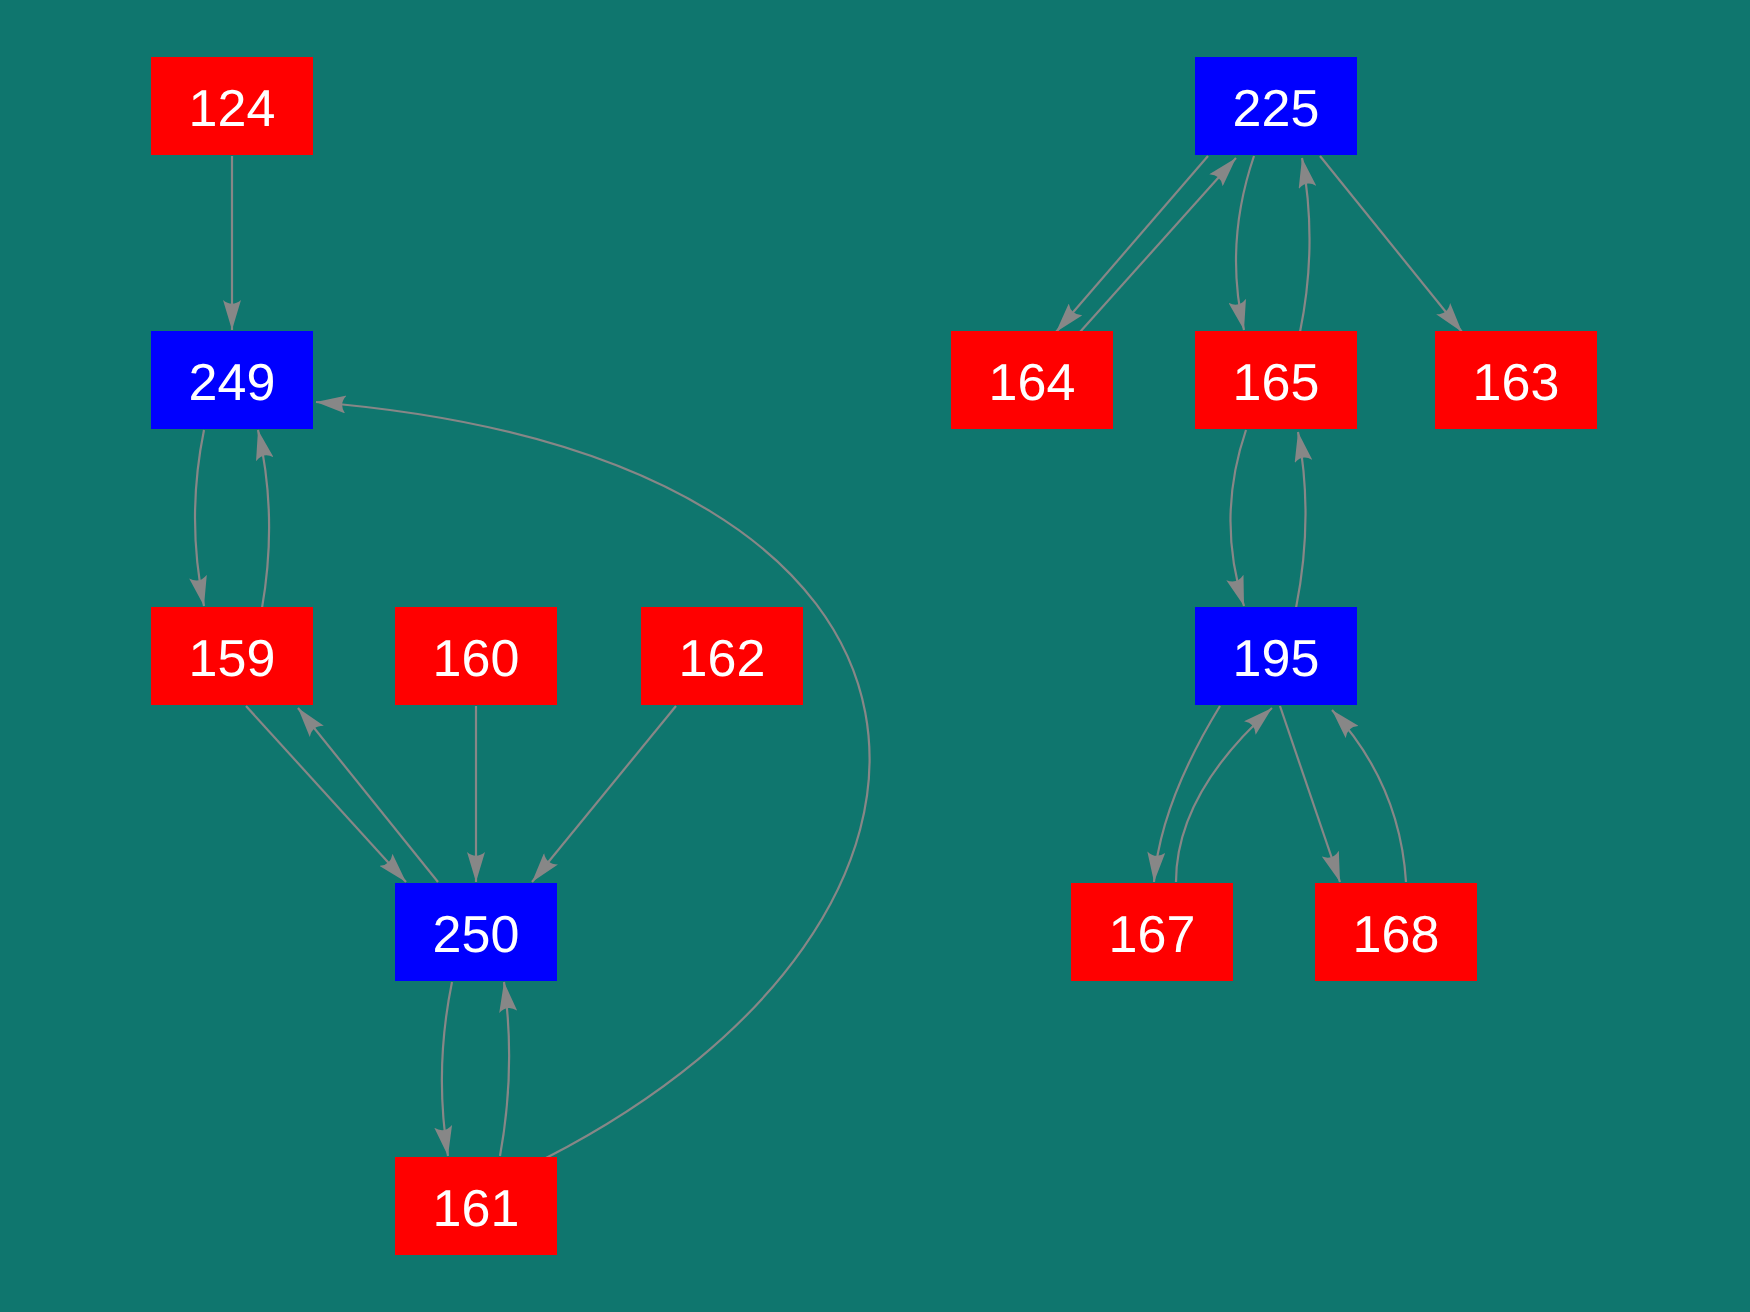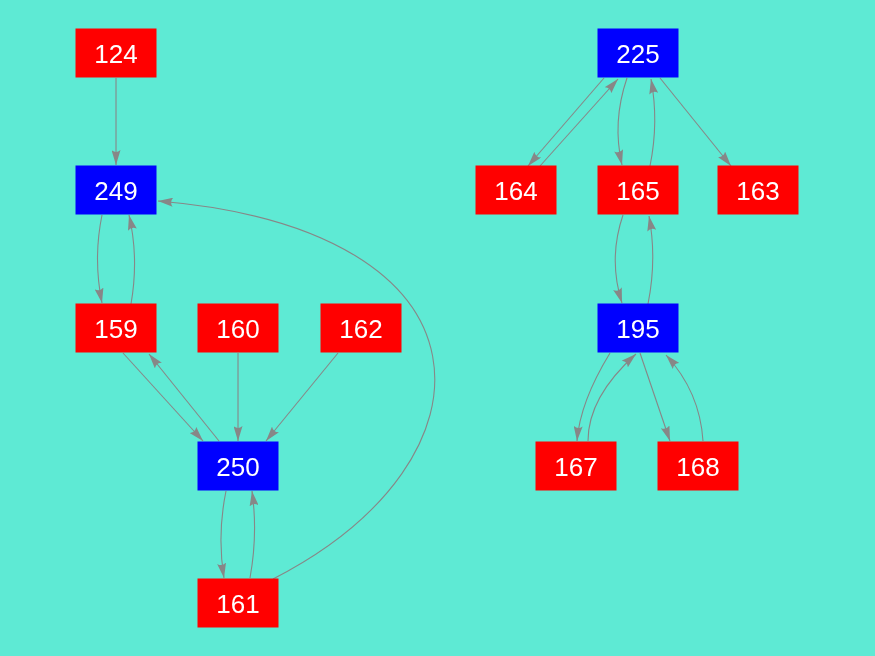--- a/index.html
+++ b/index.html
@@ -15,21 +15,21 @@
     overflow: hidden;
   }
   svg text {
     font-family: "Liberation Sans", "DejaVu Sans", sans-serif;
     font-weight: 400;
   }
 </style>
 </head>
 <body>
 
-<div id="diagram-root" style="background: #5eead4;">
+<div id="diagram-root" style="background: #0f766e;">
   <svg id="graph-svg" width="875" height="656" viewBox="0 0 875 656" xmlns="http://www.w3.org/2000/svg">
     <defs>
       <marker id="arrowhead" viewBox="0 0 10 6" refX="10" refY="3" markerWidth="15" markerHeight="9" markerUnits="userSpaceOnUse" orient="auto">
         <path d="M 10 3 L 0 0 Q 2.5 3 0 6 Z" fill="#878787"></path>
       </marker>
     </defs>
     <g id="edge-layer">
         <path d="M 116 78 L 116 165" fill="none" stroke="#878787" stroke-width="1.1" marker-end="url(#arrowhead)"></path>
         <path d="M 102 215 Q 93 259 102 303" fill="none" stroke="#878787" stroke-width="1.1" marker-end="url(#arrowhead)"></path>
         <path d="M 131 304 Q 139 258 129 215" fill="none" stroke="#878787" stroke-width="1.1" marker-end="url(#arrowhead)"></path>

